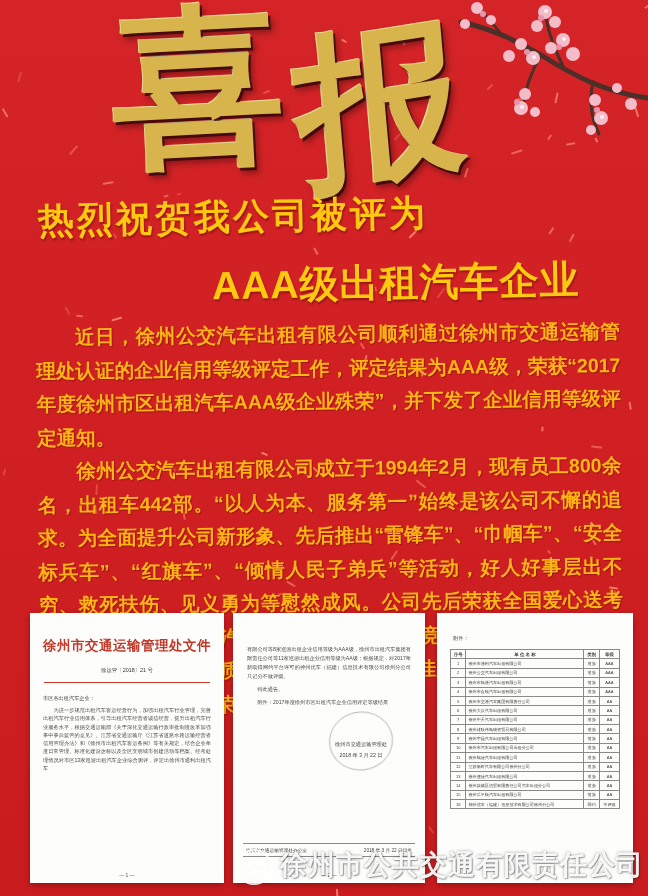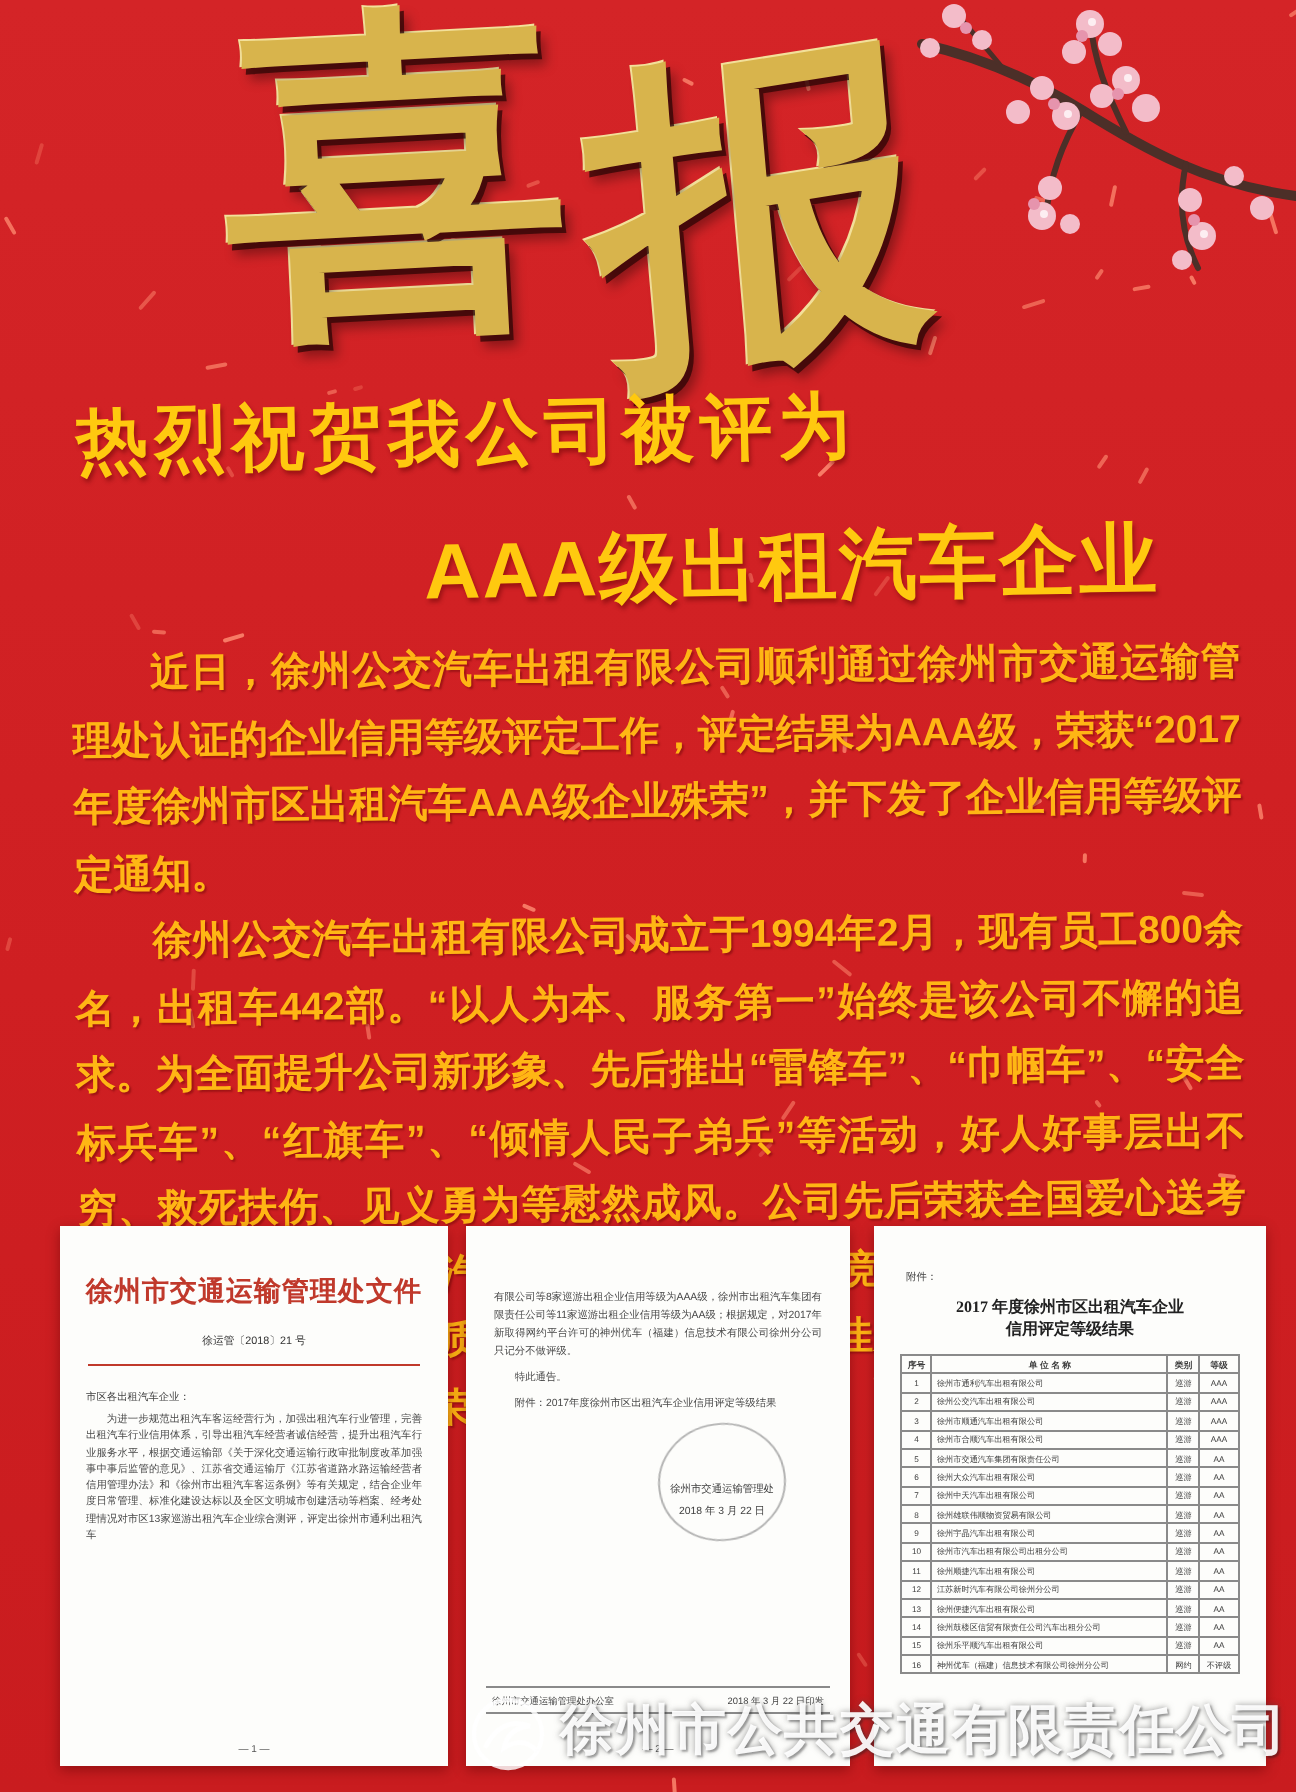--- a/index.html
+++ b/index.html
@@ -259,24 +259,20 @@
     </div>
     <div class="issue-line">
       <span>徐州市交通运输管理处办公室</span>
       <span>2018 年 3 月 22 日印发</span>
     </div>
     <div class="page-num">— 2 —</div>
   </div>
 
   <div class="doc doc3">
     <div class="attach">附件：</div>
-    <div class="doc-title">
-      <div>2017 年度徐州市区出租汽车企业</div>
-      <div>信用评定等级结果</div>
-    </div>
     <table>
       <thead>
         <tr>
           <th>序号</th>
           <th>单  位  名  称</th>
           <th>类别</th>
           <th>等级</th>
         </tr>
       </thead>
       <tbody>

